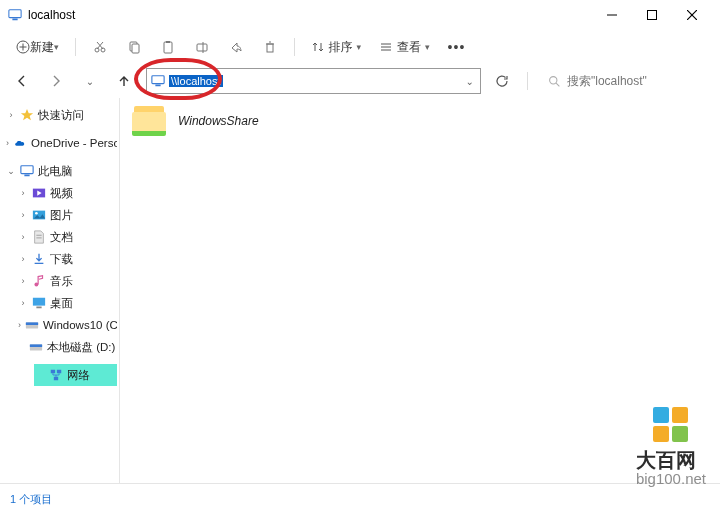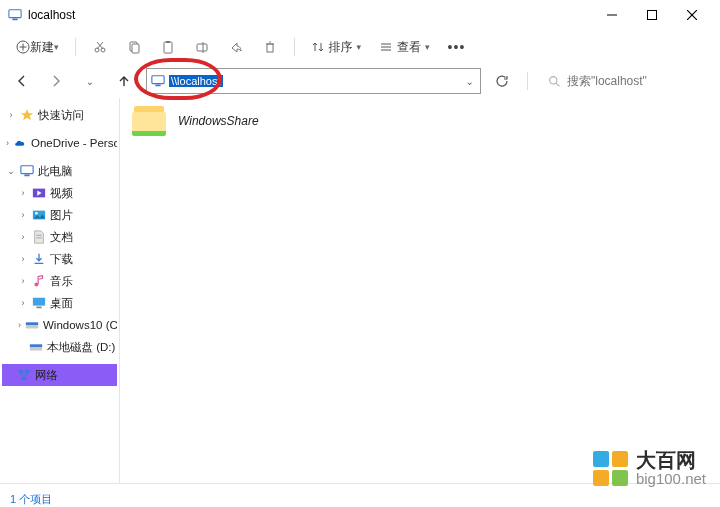--- a/index.html
+++ b/index.html
@@ -28,38 +28,38 @@
 .redcircle { position: absolute; left: -12px; top: -10px; width: 88px; height: 42px; border: 4px solid #d8262a; border-radius: 50% / 60%; pointer-events: none; }
 .refresh { width: 22px; height: 22px; display: flex; align-items: center; justify-content: center; color: #555; }
 .searchbox { flex: 1; height: 26px; border: none; display: flex; align-items: center; padding: 0 6px; color: #777; font-size: 12px; gap: 6px; }
 .searchbox .sicon { width: 13px; height: 13px; opacity: .6; }
 
 .body { display: flex; height: calc(100% - 30px - 34px - 34px - 24px); }
 .sidebar { width: 120px; border-right: 1px solid #e5e5e5; padding: 6px 2px; overflow: hidden; }
 .tree-item { display: flex; align-items: center; height: 22px; padding: 0 4px; font-size: 11.5px; color: #222; gap: 4px; white-space: nowrap; overflow: hidden; }
 .tree-item .chev { width: 10px; text-align: center; color: #666; font-size: 9px; }
 .tree-item .sicon { width: 14px; height: 14px; flex: none; }
-.tree-item.sel { background: #8b5cf6; }
+.tree-item.sel { background: #5eead4; margin-left: 32px; }
 .spacer6 { height: 6px; }
 .indent { padding-left: 16px; }
 
 .content { flex: 1; position: relative; padding: 8px 12px; font-style: italic; }
 .fitem { display: flex; align-items: center; gap: 10px; }
 .fitem .ficon { width: 36px; height: 30px; position: relative; }
 .fitem .ficon .back { position: absolute; left: 2px; top: 0; width: 30px; height: 26px; background: #ffd36b; border-radius: 2px 2px 0 0; }
 .fitem .ficon .front { position: absolute; left: 0; top: 6px; width: 34px; height: 22px; background: #ffe59a; border-radius: 2px; }
 .fitem .ficon .bar { position: absolute; left: 0; bottom: 0; width: 34px; height: 5px; background: #6fd34a; border-radius: 0 0 2px 2px; }
 .fitem .flabel { font-size: 12px; color: #222; }
 
 .annot { position: absolute; left: 70px; top: 100px; color: #e03a3d; font-size: 26px; line-height: 2.0; letter-spacing: 2px; font-family: "Microsoft YaHei", sans-serif; }
 .annot .l2 .gap { display: inline-block; width: 28px; }
 
 .status { height: 32px; border-top: 1px solid #e5e5e5; font-size: 11px; color: #196ecf; display: flex; align-items: center; padding: 0 10px; }
 
-.logo { position: absolute; right: 14px; bottom: 20px; display: flex; align-items: center; gap: 8px; opacity: .95; }
+.logo { position: absolute; right: 14px; bottom: 20px; display: flex; align-items: center; gap: 8px; opacity: .95; flex-direction: column; }
 .logo .sq { display: grid; grid-template-columns: 16px 16px; grid-template-rows: 16px 16px; gap: 3px; }
 .logo .sq div { border-radius: 2px; }
 .logo .txts { display: flex; flex-direction: column; line-height: 1.05; }
 .logo .big { font-size: 20px; font-weight: 700; color: #222; }
 .logo .sm { font-size: 15px; color: #888; text-align: left; }
 </style>
 </head>
 <body>
 
 <div class="titlebar">

